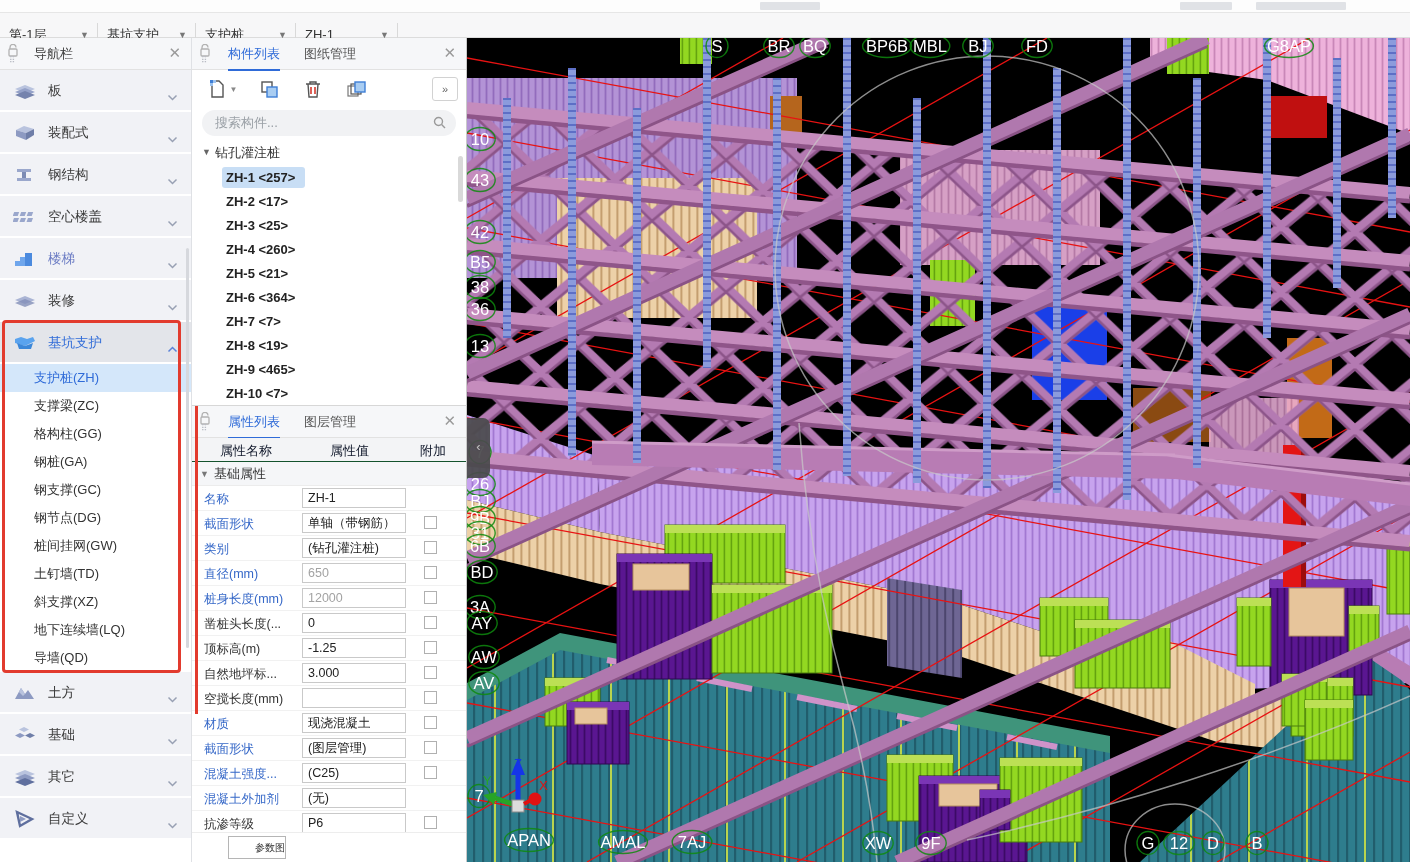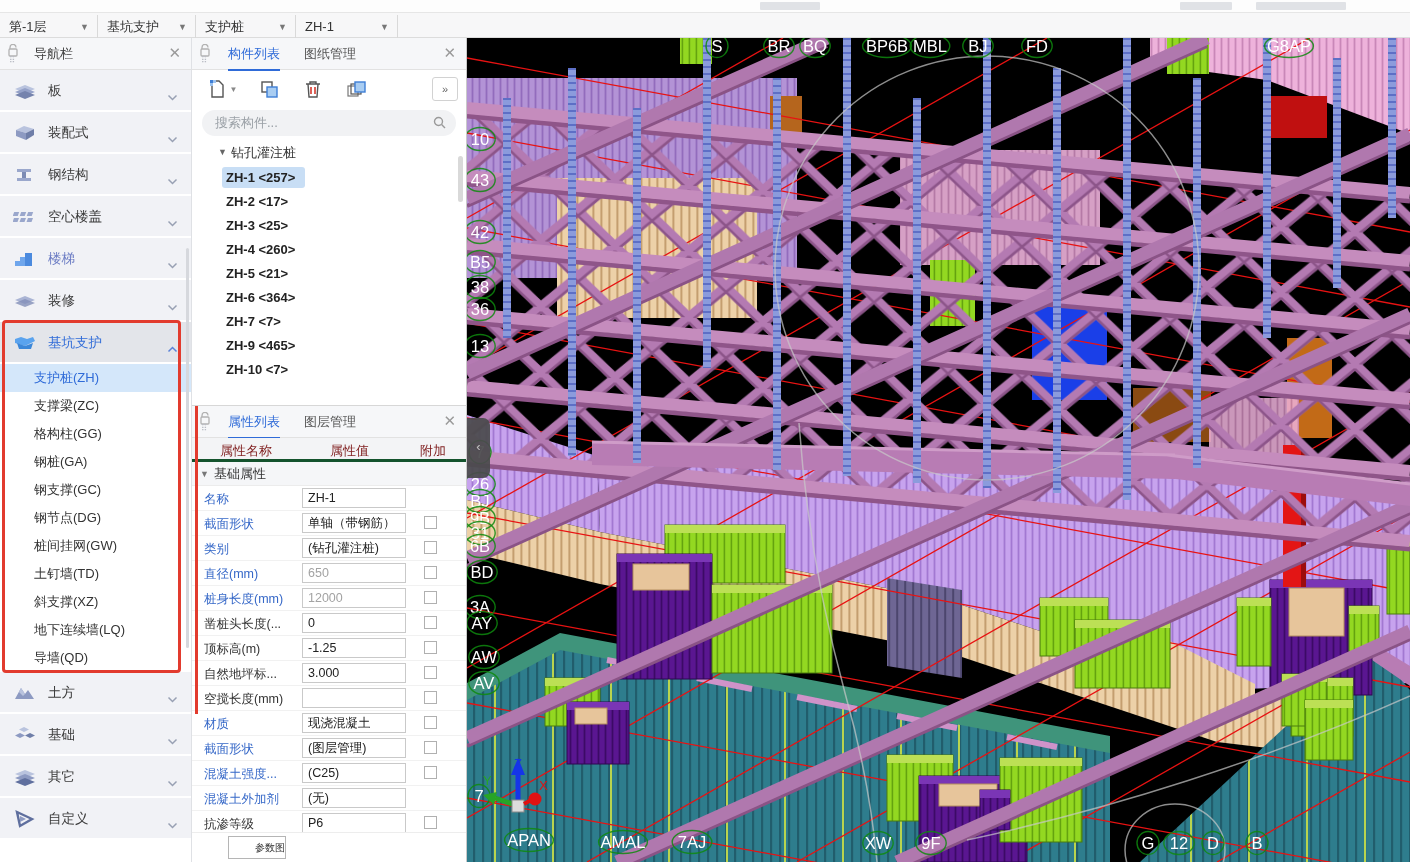--- a/index.html
+++ b/index.html
@@ -7,21 +7,21 @@
     font-family:"Liberation Sans","DejaVu Sans",sans-serif; }
   .abs { position:absolute; }
   #stage { position:relative; width:1410px; height:862px; }
 
   
   #ribbon-sliver { left:0; top:0; width:1410px; height:13px; background:#fdfdfd; border-bottom:1px solid #e6e6e6; }
   .remnant { position:absolute; top:2px; height:8px; background:#c9ccd4; opacity:.55; border-radius:1px; }
 
   
   #combo-bar { left:0; top:13px; width:1410px; height:25px; background:#f7f7f8; border-bottom:1px solid #dcdcdc; }
-  .combo { position:absolute; top:2px; height:25px; border-right:1px solid #d9d9d9; font-size:13px; color:#333;
+  .combo { position:absolute; top:10px; height:25px; border-right:1px solid #d9d9d9; font-size:13px; color:#333;
            line-height:24px; padding-left:9px; cursor:pointer; }
   .combo .caret { position:absolute; right:8px; top:0; color:#777; font-size:9px; }
 
   
   .phead { position:relative; height:32px; background:#f6f7f9; border-bottom:1px solid #e2e2e2; }
   .lock { position:absolute; left:8px; top:6px; width:10px; height:13px; }
   .dots { position:absolute; left:9px; top:17px; font-size:9px; color:#b9bcc4; letter-spacing:-1px; }
   .ptitle { position:absolute; left:34px; top:7px; font-size:13px; color:#3c3c3c; }
   .pclose { position:absolute; right:10px; top:6px; font-size:15px; color:#9a9a9a; cursor:pointer; }
   .tab { position:absolute; top:7px; font-size:13px; color:#555; cursor:pointer; }
@@ -45,30 +45,30 @@
   
   #panel-components { left:192px; top:38px; width:275px; height:367px; background:#fff; border-right:1px solid #c9c9c9; overflow:hidden; }
   #comp-toolbar { position:relative; height:38px; }
   .tbtn { position:absolute; top:4px; width:34px; height:30px; border-radius:3px; cursor:pointer; display:flex; align-items:center; justify-content:center; }
   #btn-expand { position:absolute; right:8px; top:7px; width:26px; height:24px; border:1px solid #d2d2d2; border-radius:3px;
       text-align:center; line-height:22px; color:#666; font-size:11px; cursor:pointer; }
   #search-box { position:relative; margin:2px 10px 0 10px; height:26px; background:#f1f2f4; border-radius:13px;
       font-size:13px; color:#9aa0a6; line-height:26px; padding-left:13px; cursor:text; }
   #search-box .mag { position:absolute; right:10px; top:6px; }
   #tree { position:relative; margin-top:8px; }
-  .grp-row { height:22px; font-size:13px; color:#333; padding-left:26px; cursor:pointer; }
+  .grp-row { height:22px; font-size:13px; color:#333; padding-left:10px; cursor:pointer; }
   .grp-row .tri { display:inline-block; transform:translateY(-2px); margin-right:4px; color:#666; font-size:9px; }
   .item-row { height:24px; line-height:24px; padding-left:30px; font-size:13px; color:#222; cursor:pointer;font-weight:bold; }
   .item-row span { padding:3px 10px 3px 4px; border-radius:3px; }
   .item-row.sel span { background:#c8def5; }
   #comp-scroll { position:absolute; right:3px; top:118px; width:5px; height:46px; background:#d9d9d9; border-radius:3px; }
 
   
   #panel-properties { left:192px; top:405px; width:275px; height:457px; background:#fff; border-right:1px solid #c9c9c9; border-top:1px solid #d7d7d7; overflow:hidden; }
-  #prop-headrow { position:relative; height:24px; background:#f3f4f6; border-bottom:3px solid #14532d; font-size:13px; color:#7f1d1d; }
+  #prop-headrow { position:relative; height:24px; background:#f3f4f6; border-bottom:1px solid #14532d; font-size:13px; color:#0f172a; }
   #prop-headrow span { position:absolute; top:4px; }
   #prop-group { position:relative; height:24px; background:#f5f6f8; border-bottom:1px solid #ececec; font-size:13px; color:#333; line-height:24px; padding-left:22px; }
   #prop-group .tri { position:absolute; left:8px; top:0; color:#777; font-size:9px; }
   .prow { position:relative; height:25px; border-bottom:1px solid #f1f1f1; }
   .pname { position:absolute; left:12px; top:5px; font-size:12.5px; color:#333; white-space:nowrap; }
   .pname.blue { color:#3668c8; }
   .pval { position:absolute; left:110px; top:2px; width:104px; height:20px; border:1px solid #c9c9c9; background:#fff;
           font-size:12.5px; color:#222; line-height:18px; padding-left:5px; white-space:nowrap; overflow:hidden; }
   .pval.dis { color:#a3a3a3; }
   .cbx { position:absolute; left:232px; top:5px; width:13px; height:13px; border:1px solid #b0b0b0; background:#fff; cursor:pointer; }
@@ -316,20 +316,21 @@
         <span class="tri">▼</span><span>钻孔灌注桩</span>
       </div>
       <div id="comp-items">
           <div class="item-row sel"><span>ZH-1 &lt;257&gt;</span></div>
           <div class="item-row"><span>ZH-2 &lt;17&gt;</span></div>
           <div class="item-row"><span>ZH-3 &lt;25&gt;</span></div>
           <div class="item-row"><span>ZH-4 &lt;260&gt;</span></div>
           <div class="item-row"><span>ZH-5 &lt;21&gt;</span></div>
           <div class="item-row"><span>ZH-6 &lt;364&gt;</span></div>
           <div class="item-row"><span>ZH-7 &lt;7&gt;</span></div>
+          <div class="item-row"><span>ZH-8 &lt;19&gt;</span></div>
           <div class="item-row"><span>ZH-9 &lt;465&gt;</span></div>
           <div class="item-row"><span>ZH-10 &lt;7&gt;</span></div>
         </div>
     </div>
     <div id="comp-scroll"></div>
   </div>
 
   <div id="panel-properties" class="abs">
     <div class="phead">
       <svg class="lock" viewBox="0 0 10 13">

